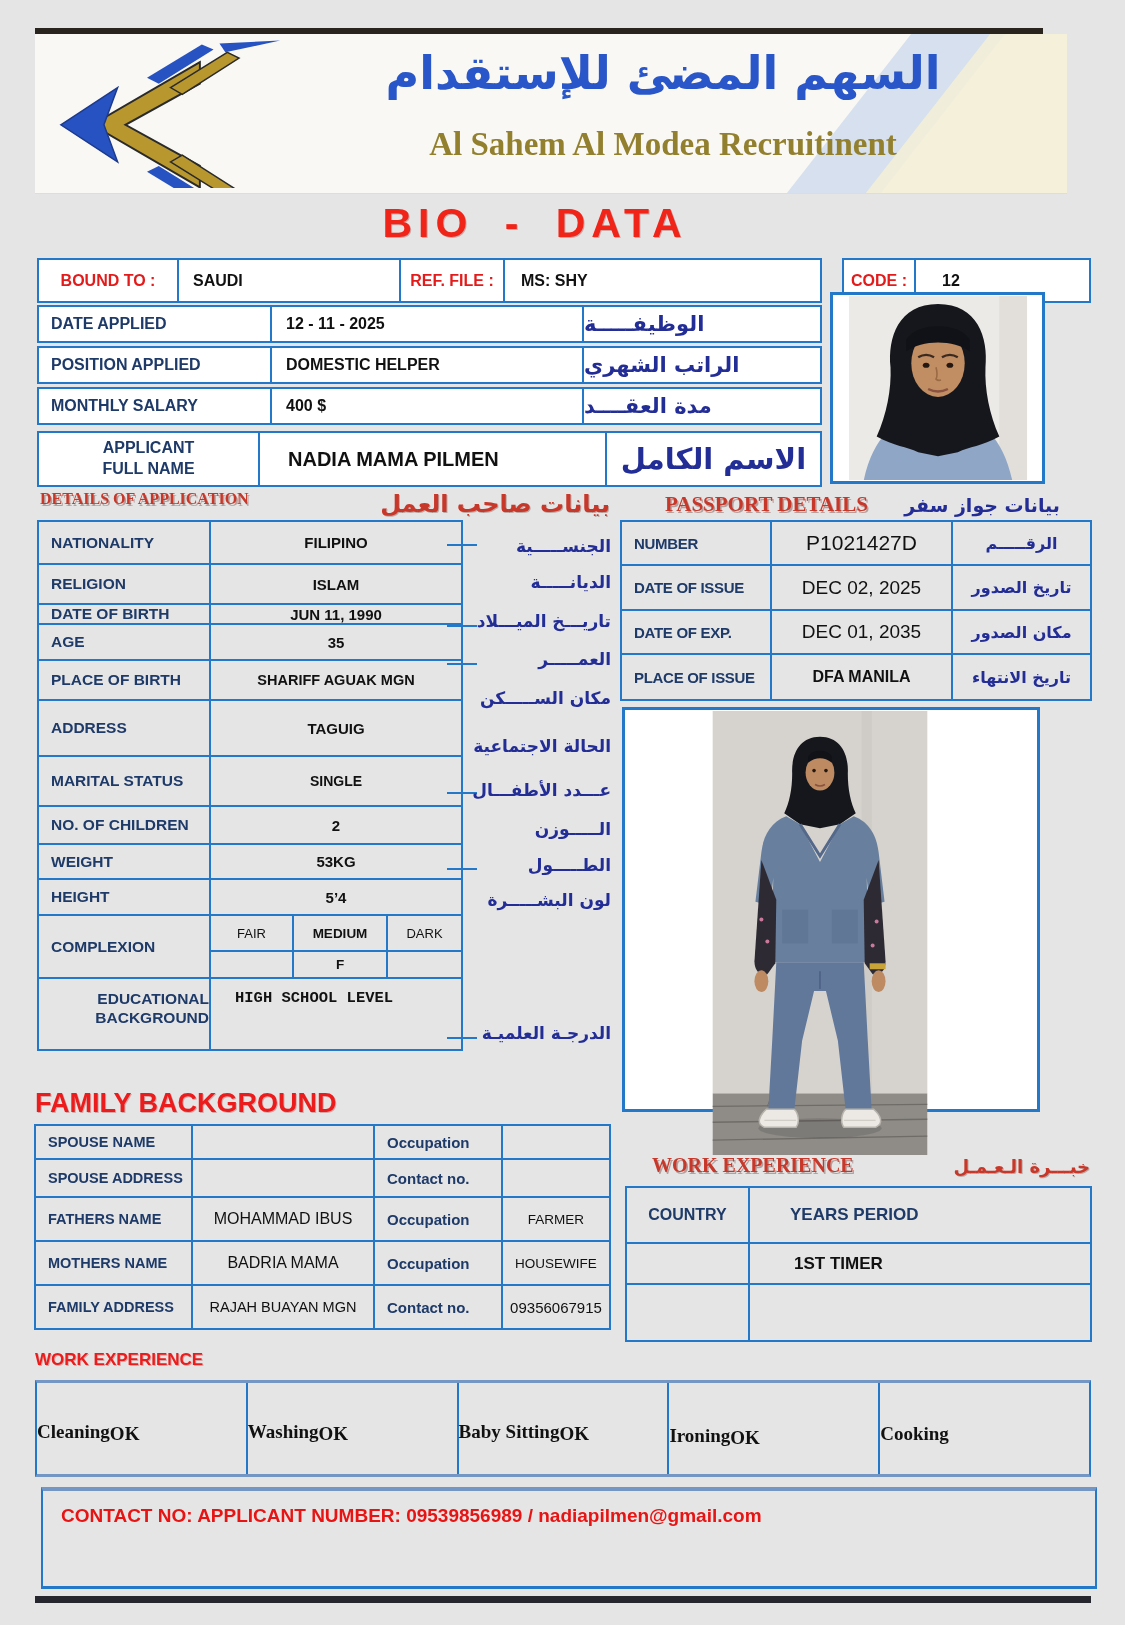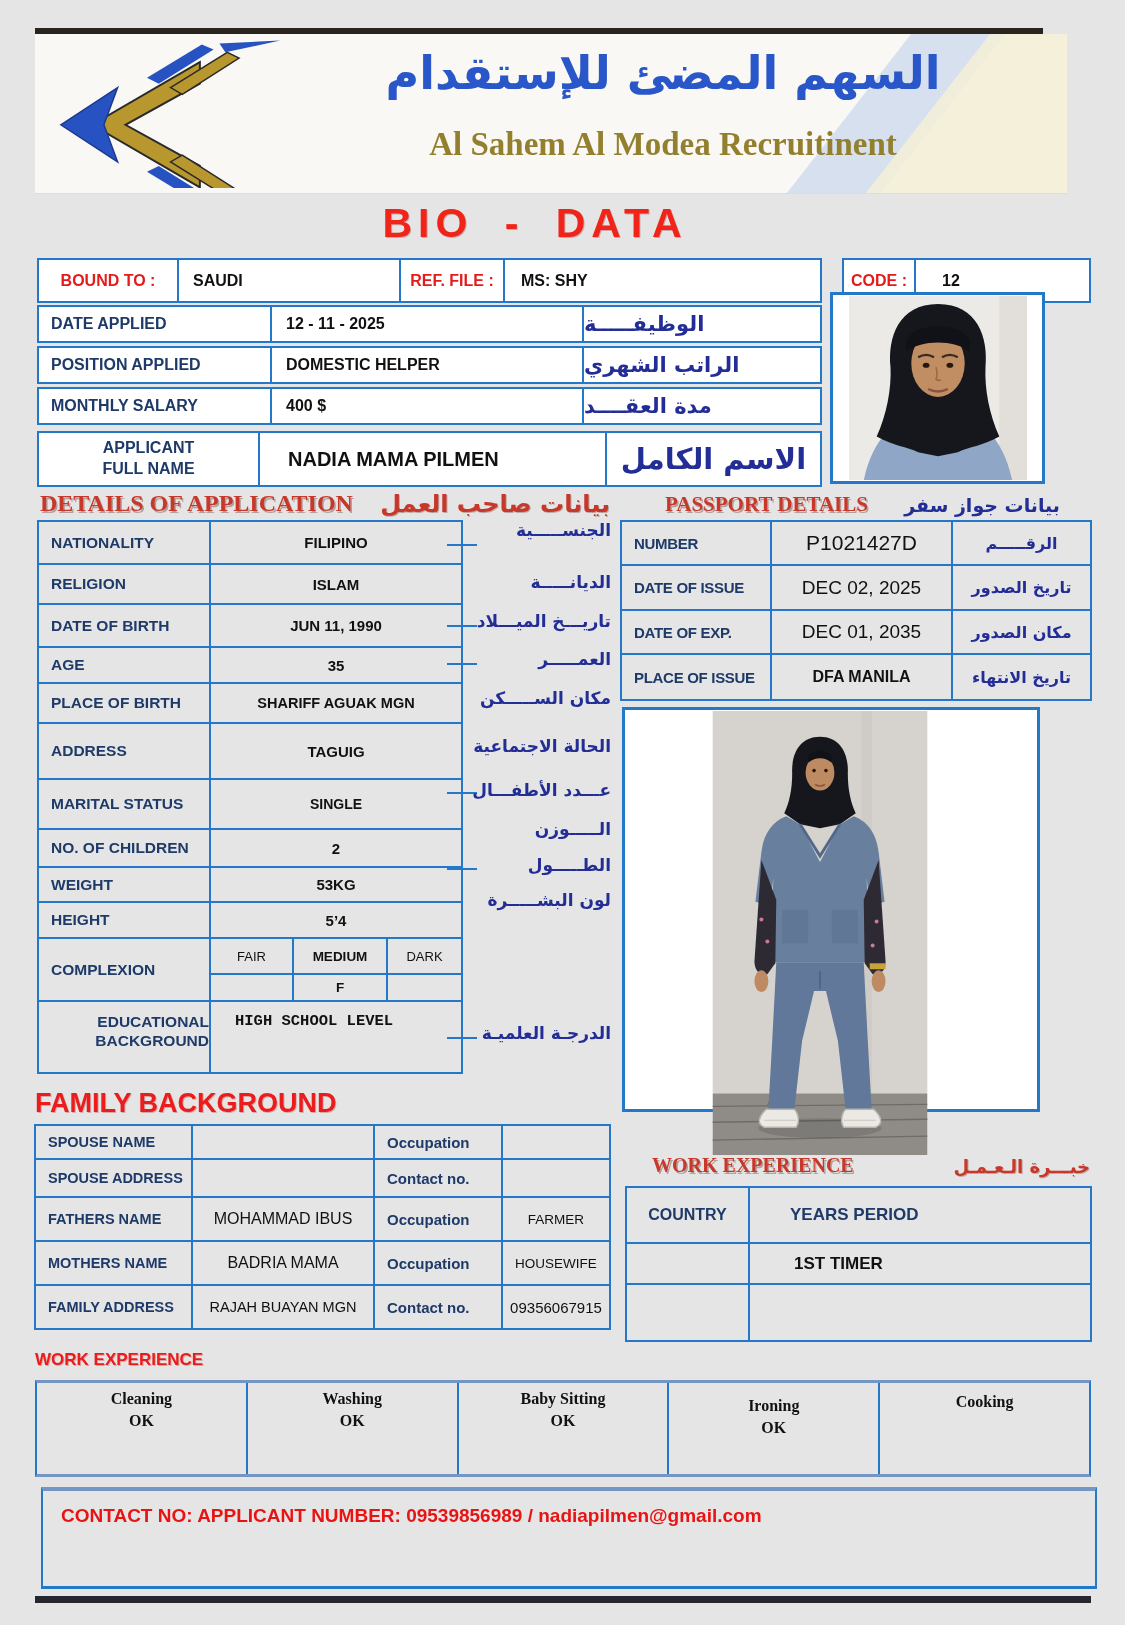--- a/index.html
+++ b/index.html
@@ -73,37 +73,37 @@
   .n-arabic { flex:1; display:flex; align-items:center; justify-content:center; font-size:29px; }
 
   
   .headshot-frame { position:absolute; left:830px; top:292px; width:215px; height:192px;
                     border:3px solid var(--blue); background:#fff; display:flex;
                     align-items:center; justify-content:center; }
 
   
   .emboss { font-family:"Liberation Serif","DejaVu Serif",serif; font-weight:900;
             color:var(--hred); text-shadow:1.5px 1.5px 0 rgba(90,30,20,.35); }
-  .h-details-en { position:absolute; left:40px; top:490px; font-size:24px; }
+  .h-details-en { position:absolute; left:40px; top:490px; font-size:16px; }
   .h-details-ar { position:absolute; left:340px; top:490px; width:270px; text-align:right;
                   font-size:24px; color:var(--hred); font-weight:bold; direction:rtl;
                   font-family:"DejaVu Sans",sans-serif; text-shadow:1px 1px 0 rgba(90,30,20,.3); }
   .h-pass-en { position:absolute; left:665px; top:492px; font-size:21px; }
   .h-pass-ar { position:absolute; left:860px; top:494px; width:200px; text-align:right;
                font-size:19px; }
 
   
   .details { position:absolute; left:37px; top:520px; width:426px; border:2px solid var(--blue); }
   .d-row { display:flex; border-bottom:2px solid var(--blue); }
   .d-row:last-child { border-bottom:none; }
   .d-label { width:172px; border-right:2px solid var(--blue); display:flex; align-items:center;
              padding-left:12px; font-size:15.5px; line-height:1.25; }
   .d-value { flex:1; display:flex; align-items:center; justify-content:center;
              font-size:15px; text-align:center; }
-  .r0{height:43px}.r1{height:40px}.r2{height:43px}.r3{height:36px}.r4{height:40px}
+  .r0{height:43px}.r1{height:40px}.r2{height:20px}.r3{height:36px}.r4{height:40px}
   .r5{height:56px}.r6{height:50px}.r7{height:38px}.r8{height:35px}.r9{height:36px}
   .r10{height:63px}.r11{height:70px}
   .cx-grid { flex:1; display:flex; flex-direction:column; }
   .cx-opts { display:flex; height:36px; border-bottom:2px solid var(--blue); }
   .cx-marks { display:flex; flex:1; }
   .cx-c1 { width:83px; border-right:2px solid var(--blue); display:flex; align-items:center; justify-content:center; font-size:13px; color:#111; }
   .cx-c2 { width:94px; border-right:2px solid var(--blue); display:flex; align-items:center; justify-content:center; font-size:13.5px; font-weight:bold; color:#111; }
   .cx-c3 { flex:1; display:flex; align-items:center; justify-content:center; font-size:13px; color:#111; }
   .cx-mark { font-weight:bold; }
   .edu-label { align-items:flex-start !important; padding-top:10px; }
@@ -162,22 +162,22 @@
   .w-c2 { flex:1; display:flex; align-items:center; padding-left:44px; font-size:17px; }
   .w-c2.head { color:var(--navy); font-weight:bold; padding-left:40px; }
   .w-c2.val { color:#111; font-weight:bold; }
 
   
   .h-skills { position:absolute; left:35px; top:1350px; font-size:17px; font-weight:800;
               color:#ED1C1C; text-shadow:1px 1px 0 rgba(150,0,0,.25); }
   .skills { position:absolute; left:35px; top:1380px; width:1056px; height:97px; display:flex;
             border:2px solid var(--blue); border-top:3px solid #7396C5; border-bottom:3px solid #7396C5;
             font-family:"Liberation Serif","DejaVu Serif",serif; }
-  .sk { flex:1; border-right:2px solid var(--blue); display:flex; flex-direction:column;
-        align-items:center; padding-top:7px; font-size:16px; font-weight:bold; color:#111; }
+  .sk { flex:1; border-right:2px solid var(--blue); display:flex; 
+        align-items:center; padding-top:7px; font-size:19px; font-weight:bold; color:#111; }
   .sk:last-child { border-right:none;align-items:center; }
   .sk .ok { margin-top:4px; }
 
   
   .contact { position:absolute; left:41px; top:1487px; width:1056px; height:102px;
              border:2px solid var(--blue); border-top:4px solid #7396C5; border-bottom:3px solid var(--blue); }
   .contact-text { padding:14px 0 0 18px; color:#E81414; font-weight:bold; font-size:19px; }
 </style>
 </head>
 <body>
@@ -324,21 +324,21 @@
     </div>
   </div>
 
   <div class="details-ar-col">
     <div class="tick" style="top:24px"></div>
     <div class="tick" style="top:105px"></div>
     <div class="tick" style="top:143px"></div>
     <div class="tick" style="top:272px"></div>
     <div class="tick" style="top:348px"></div>
     <div class="tick" style="top:517px"></div>
-    <div class="dar ar" style="top:0">الجنســـــية</div>
+    <div class="dar ar" style="top:16px">الجنســـــية</div>
     <div class="dar ar" style="top:52px">الديانـــــة</div>
     <div class="dar ar" style="top:91px">تاريـــخ الميـــلاد</div>
     <div class="dar ar" style="top:129px">العمـــــر</div>
     <div class="dar ar" style="top:168px">مكان الســـــكن</div>
     <div class="dar ar" style="top:216px">الحالة الاجتماعية</div>
     <div class="dar ar" style="top:260px">عـــدد الأطفـــال</div>
     <div class="dar ar" style="top:299px">الـــــوزن</div>
     <div class="dar ar" style="top:335px">الطـــــول</div>
     <div class="dar ar" style="top:370px">لون البشـــــرة</div>
     <div class="dar ar" style="top:503px">الدرجـة العلميـة</div>

